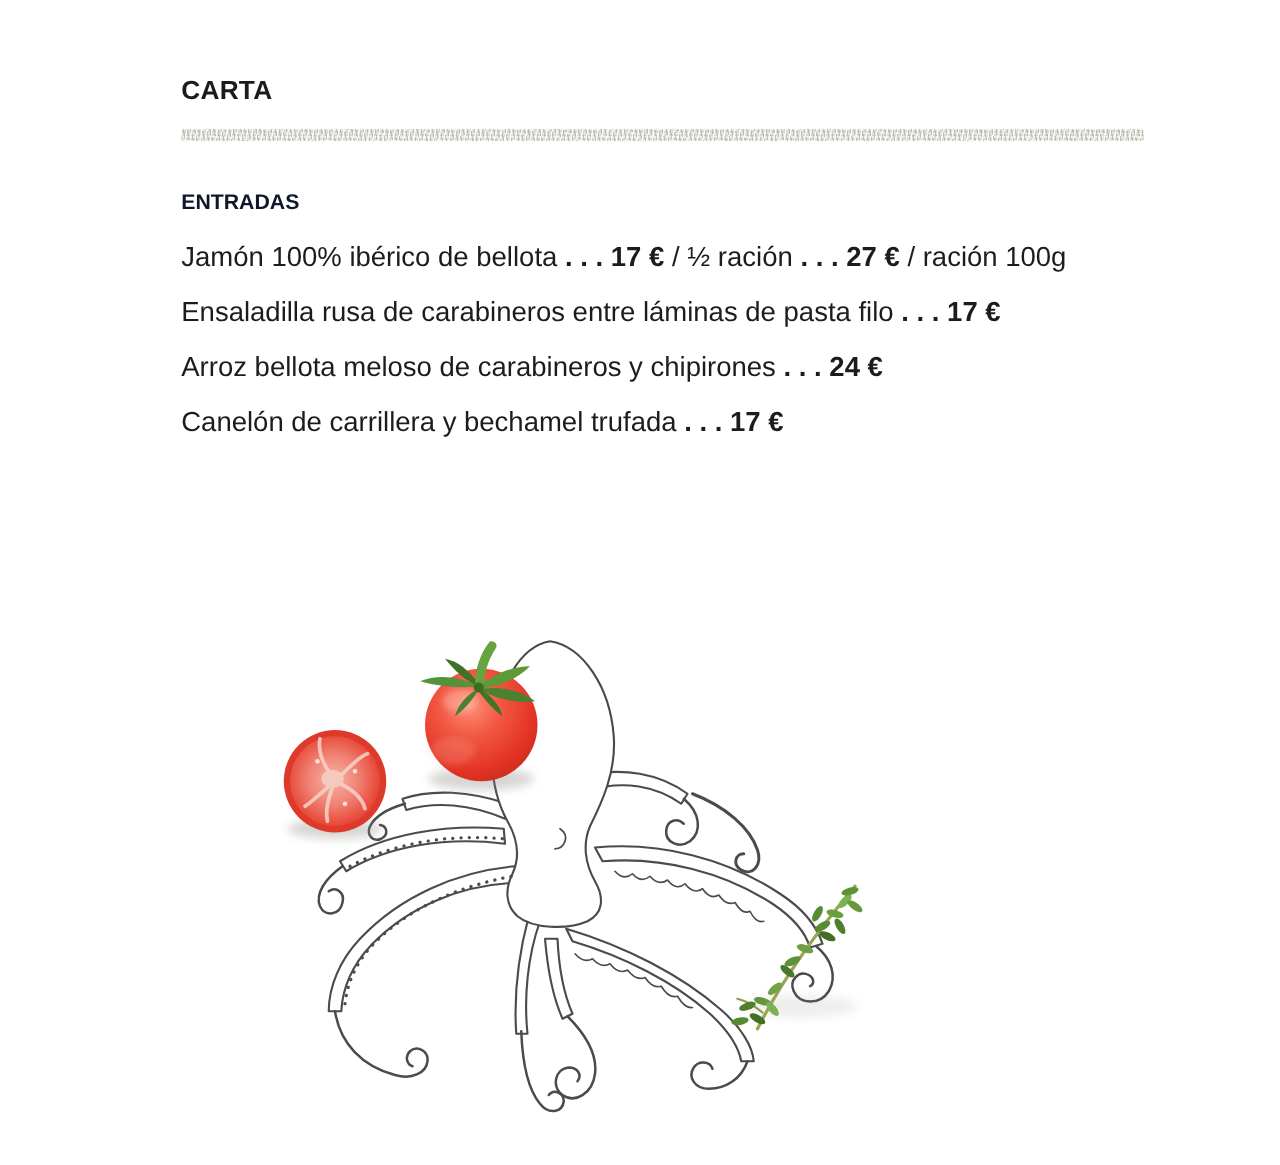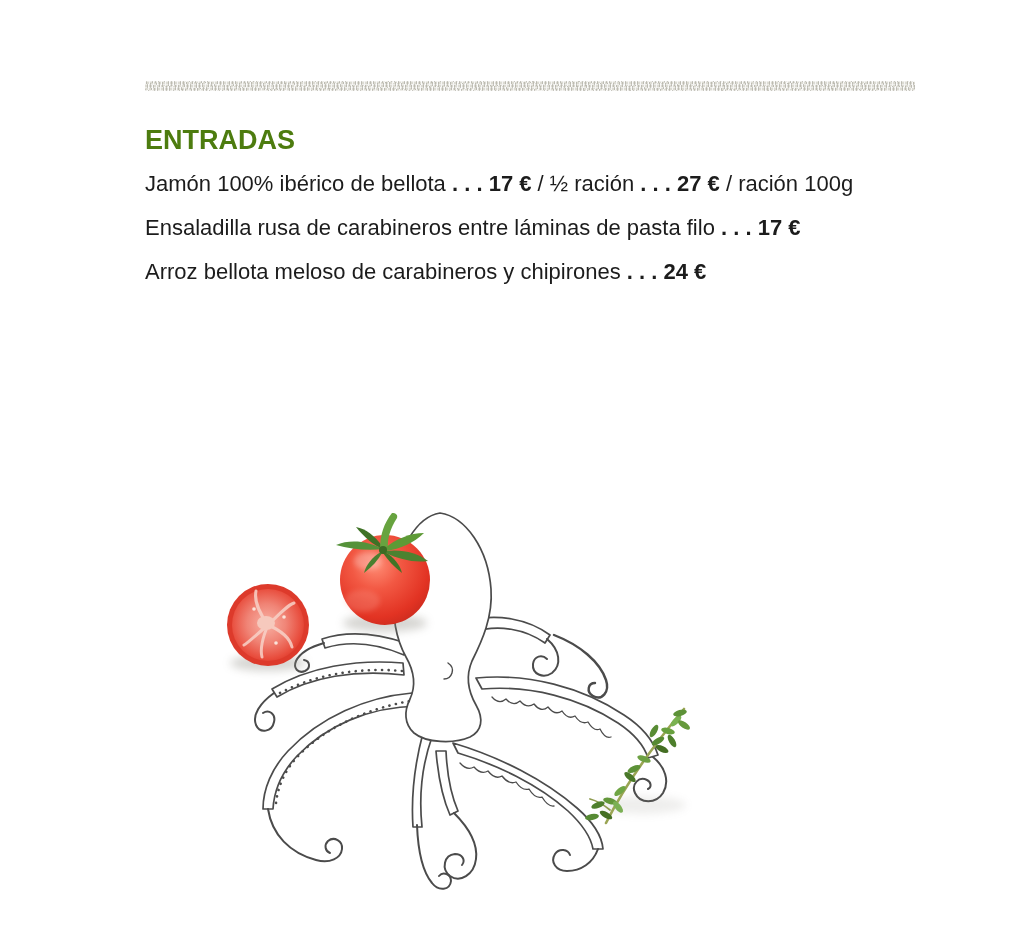--- a/index.html
+++ b/index.html
@@ -12,44 +12,46 @@
   .page-title{font-size:21px;line-height:22px;font-weight:700;margin:0;letter-spacing:.2px;color:#1b1b1b;}
   .divider{
     margin-top:19px;width:770px;height:10px;border-radius:2px;
     background-color:#dcdbd3;
     background-image:
       repeating-linear-gradient(100deg, rgba(255,255,255,.85) 0 1px, rgba(255,255,255,0) 1px 4px),
       repeating-linear-gradient(78deg, rgba(150,148,138,.45) 0 1px, rgba(0,0,0,0) 1px 3px),
       repeating-linear-gradient(0deg, rgba(255,255,255,.5) 0 1px, rgba(0,0,0,0) 1px 3px);
   }
   .menu{margin-top:38px;}
-  .section-heading{font-size:27px;line-height:22px;font-weight:700;margin:0 0 22px 0;color:#4d7c0f;}
+  .section-heading{font-size:17px;line-height:22px;font-weight:700;margin:0 0 22px 0;color:#0f172a;}
   .item{font-size:22px;line-height:22px;margin:0 0 22px 0;white-space:nowrap;}
   .item .b{font-weight:700;}
   .artwork{position:absolute;left:210px;top:505px;width:500px;height:425px;}
   .artwork svg{display:block;}
 </style>
 </head>
 <body>
 
 <div class="content">
+  <h1 class="page-title">CARTA</h1>
   <div class="divider"></div>
 
   <div class="menu">
     <h2 class="section-heading">ENTRADAS</h2>
 
     <p class="item"><span>Jamón 100% ibérico de bellota </span><span class="b">. . . 17 €</span><span> / ½ ración </span><span class="b">. . . 27 €</span><span> / ración 100g</span></p>
 
 
 
     <p class="item"><span>Ensaladilla rusa de carabineros entre láminas de pasta filo </span><span class="b">. . . 17 €</span></p>
 
 
     <p class="item"><span>Arroz bellota meloso de carabineros y chipirones </span><span class="b">. . . 24 €</span></p>
 
+    <p class="item"><span>Canelón de carrillera y bechamel trufada </span><span class="b">. . . 17 €</span></p>
   </div>
 </div>
 
 <div class="artwork">
   <svg viewBox="0 0 500 425" width="500" height="425" xmlns="http://www.w3.org/2000/svg">
     <defs>
       <radialGradient id="tom" cx="40%" cy="33%" r="78%">
         <stop offset="0%" stop-color="#ff8d75"></stop>
         <stop offset="35%" stop-color="#f25843"></stop>
         <stop offset="75%" stop-color="#e23323"></stop>

